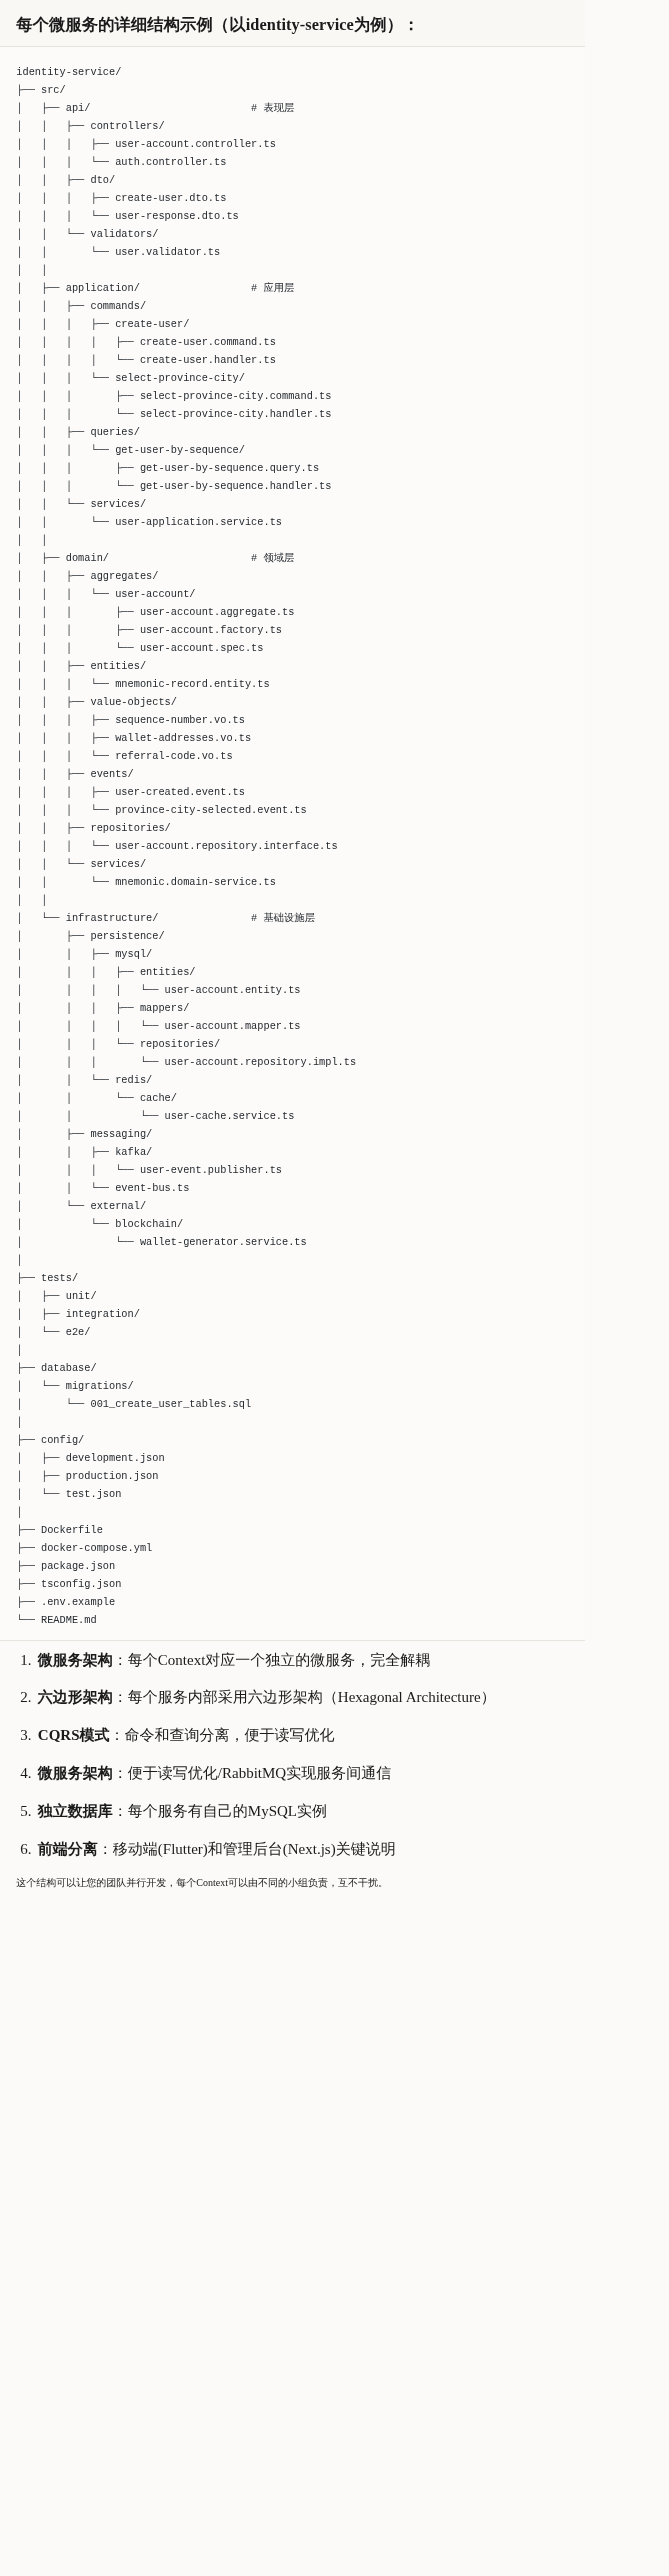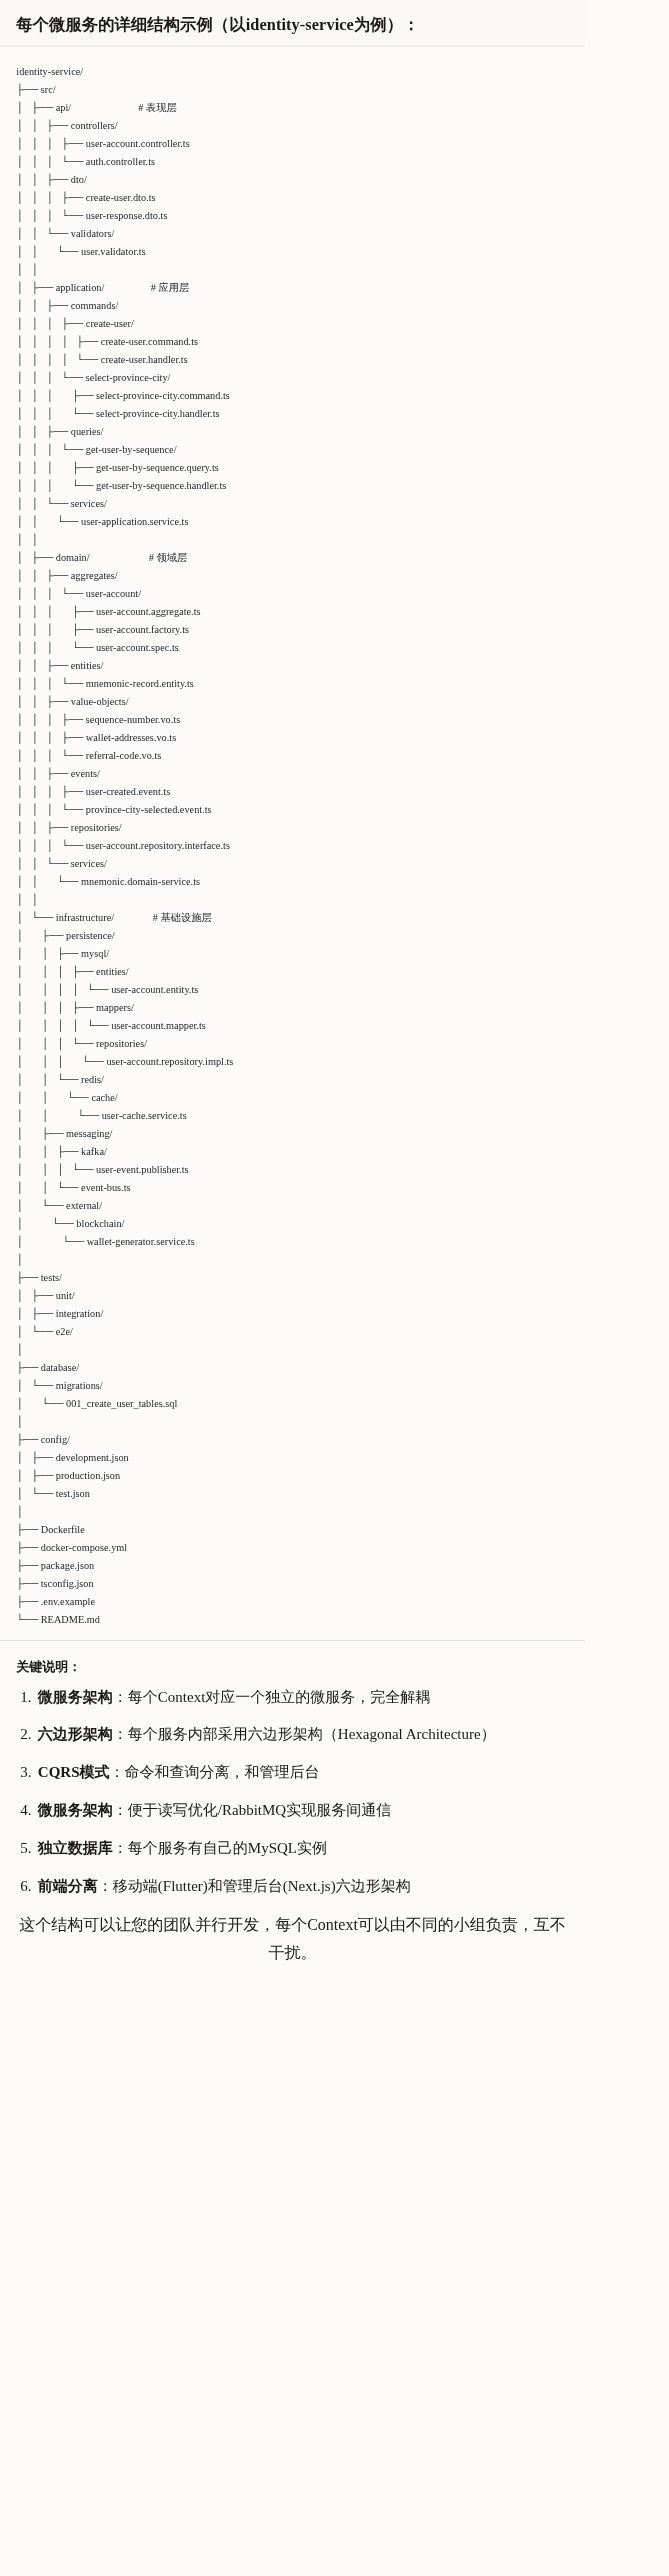--- a/index.html
+++ b/index.html
@@ -34,21 +34,21 @@
   }
   
   .tree-block{
     box-sizing:border-box;
     width:100%;
     padding:16.3px 16.3px 11.3px 16.3px;
     background:#fcfbfa;
   }
   pre.tree{
     margin:0;
-    font-family:Liberation Serif, serif;
+    font-family:Liberation Mono, monospace;
     font-size:10.3px;
     line-height:18px;
     color:#24292e;
     white-space:pre;
     letter-spacing:0px;
     tab-size:4;
   }
   
   .keys{
     box-sizing:border-box;
@@ -71,25 +71,24 @@
   ol.key-list li{
     font-size:15px;
     line-height:1.6;
     margin:0 0 13.8px 0;
     padding-left:2.5px;
   }
   ol.key-list li .k-term{ font-weight:bold; }
   ol.key-list li .k-sep{ font-weight:normal; }
   ol.key-list li .k-desc{ font-weight:normal; }
   .closing{
-    font-size:16px;
+    font-size:10px;
     line-height:1.75;
     margin:5px 0 15px 0;
     padding:0;
-    text-align:center;
   }
 </style>
 </head>
 <body>
 
 <div class="page">
 
   <header class="doc-header">
     <h1>每个微服务的详细结构示例（以identity-service为例）：</h1>
   </header>
@@ -178,26 +177,25 @@
 │
 ├── Dockerfile
 ├── docker-compose.yml
 ├── package.json
 ├── tsconfig.json
 ├── .env.example
 └── README.md</pre>
   </section>
 
   <section class="keys">
-    <h2>关键说明：</h2>
     <ol class="key-list" id="key-list">
         <li><span class="k-term">微服务架构</span><span class="k-sep">：</span><span class="k-desc">每个Context对应一个独立的微服务，完全解耦</span></li>
         <li><span class="k-term">六边形架构</span><span class="k-sep">：</span><span class="k-desc">每个服务内部采用六边形架构（Hexagonal Architecture）</span></li>
-        <li><span class="k-term">CQRS模式</span><span class="k-sep">：</span><span class="k-desc">命令和查询分离，和管理后台</span></li>
+        <li><span class="k-term">CQRS模式</span><span class="k-sep">：</span><span class="k-desc">命令和查询分离，便于读写优化</span></li>
         <li><span class="k-term">微服务架构</span><span class="k-sep">：</span><span class="k-desc">便于读写优化/RabbitMQ实现服务间通信</span></li>
         <li><span class="k-term">独立数据库</span><span class="k-sep">：</span><span class="k-desc">每个服务有自己的MySQL实例</span></li>
-        <li><span class="k-term">前端分离</span><span class="k-sep">：</span><span class="k-desc">移动端(Flutter)和管理后台(Next.js)六边形架构</span></li>
+        <li><span class="k-term">前端分离</span><span class="k-sep">：</span><span class="k-desc">移动端(Flutter)和管理后台(Next.js)关键说明</span></li>
       </ol>
     <p class="closing">这个结构可以让您的团队并行开发，每个Context可以由不同的小组负责，互不干扰。</p>
   </section>
 
 </div>
 
 
 </body></html>

